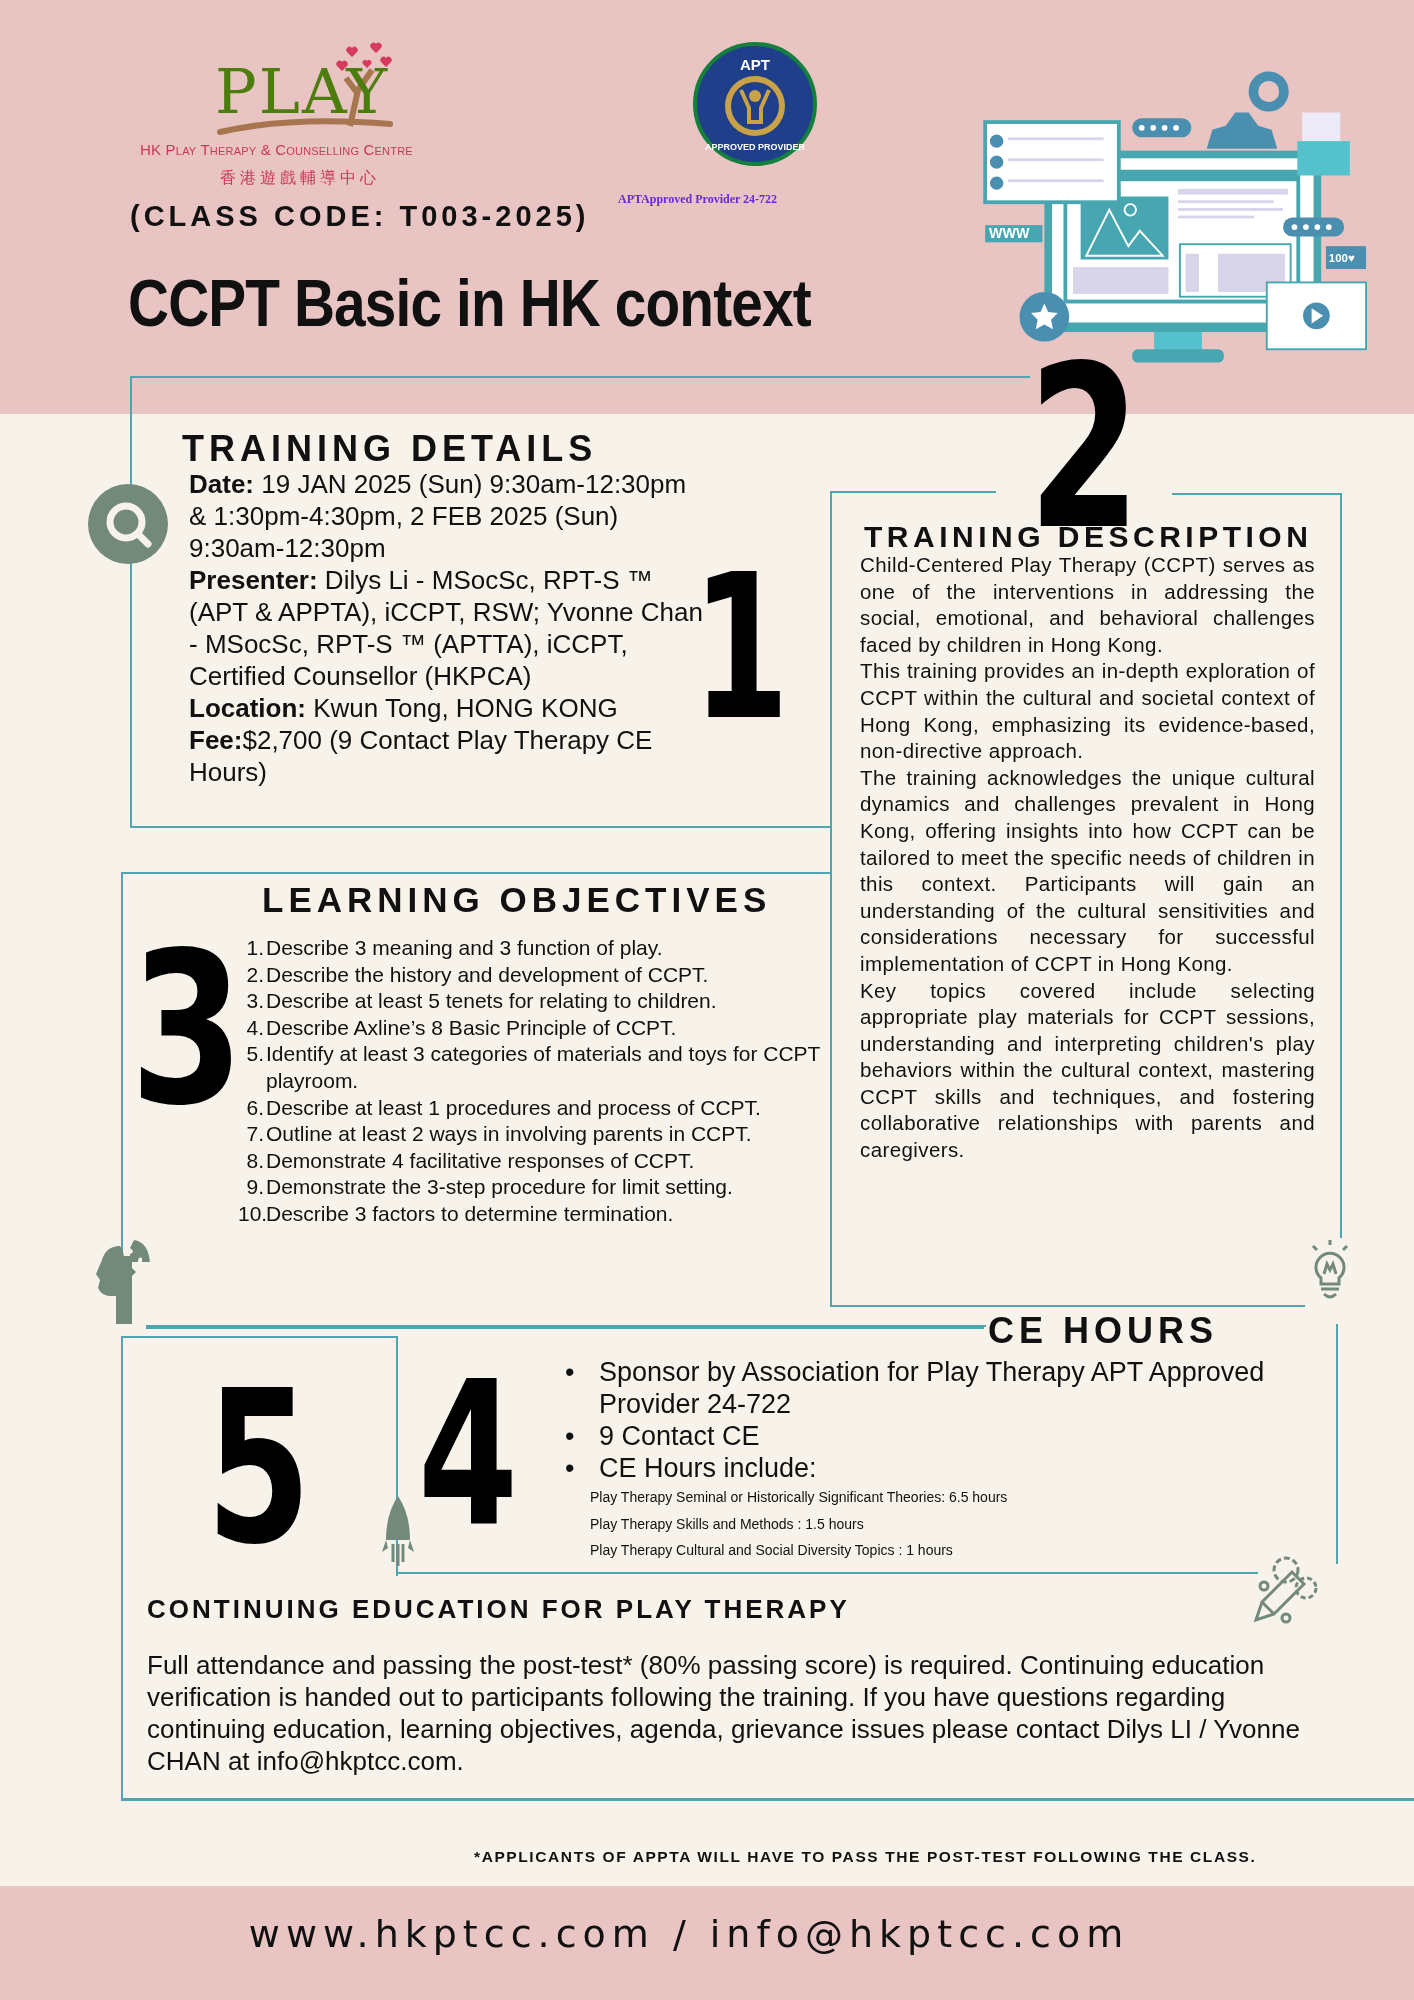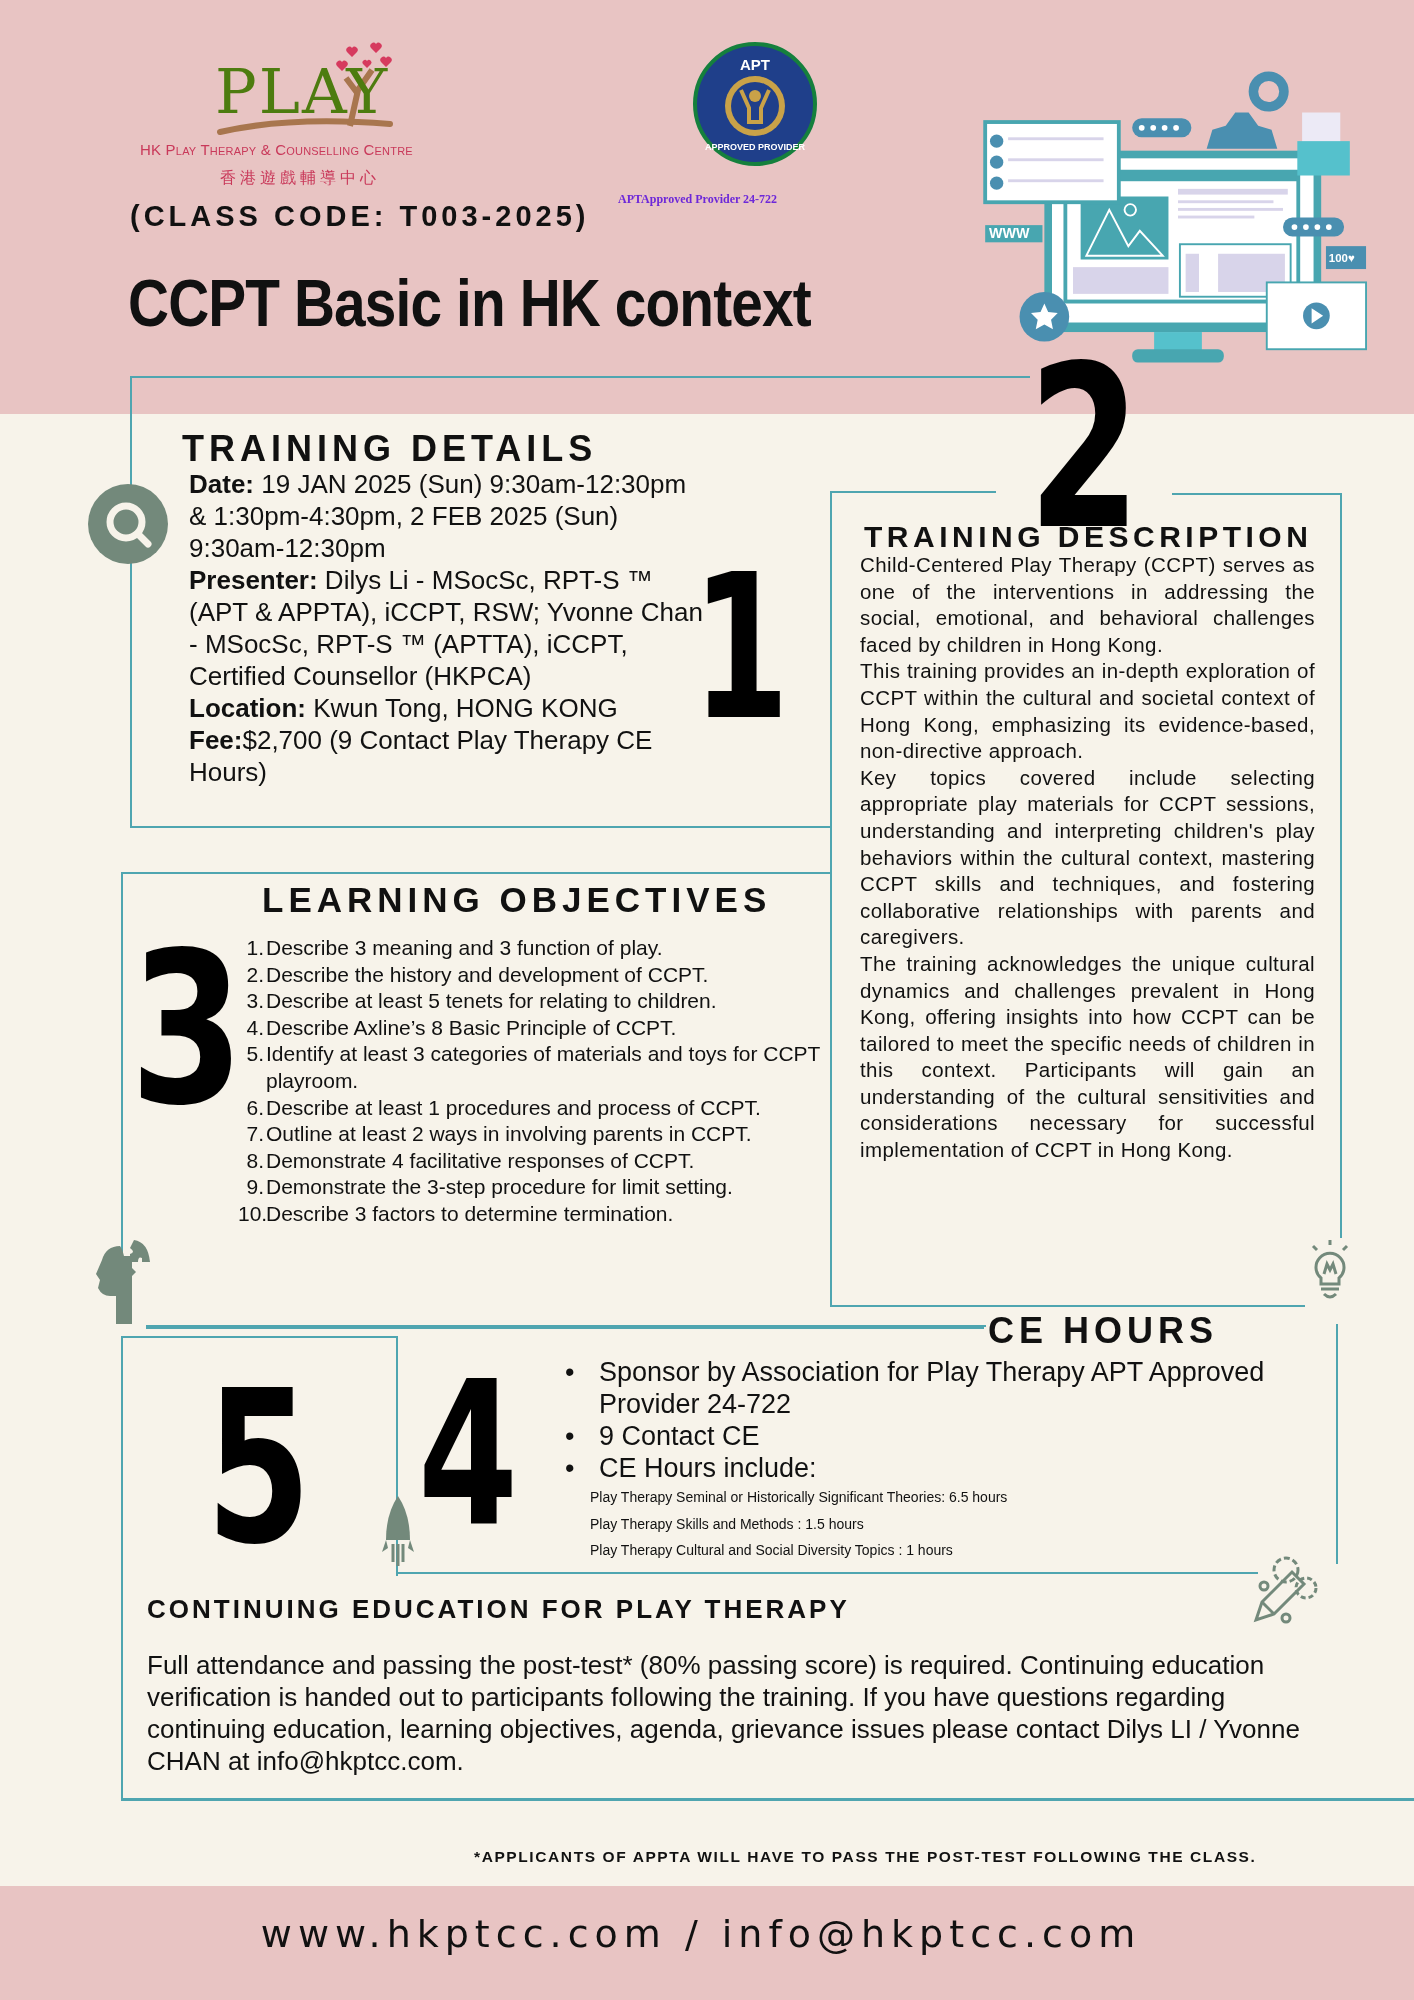--- a/index.html
+++ b/index.html
@@ -28,21 +28,21 @@
   .obj { left:238px; top:935px; width:600px; font-size:21px; line-height:26.6px; }
   .obj li { list-style:none; display:flex; }
   .obj .n { width:26px; text-align:right; flex:none; margin-right:2px; }
   .ce-list { left:565px; top:1356px; width:720px; font-size:27px; line-height:32px; }
   .ce-list .b { display:flex; }
   .ce-list .dot { width:34px; flex:none; }
   .ce-sub { left:590px; top:1484px; font-size:14px; line-height:26.5px; }
   .ced-title { left:147px; top:1594px; font-size:26px; font-weight:bold; letter-spacing:3px; }
   .ced-body { left:147px; top:1649px; width:1200px; font-size:26px; line-height:32px; }
   .footnote { left:474px; top:1848px; font-size:15.5px; font-weight:bold; letter-spacing:1.6px; }
-  .footer { left:12px; top:1912px; width:1378px; text-align:center; font-size:38px; letter-spacing:6px; font-family:"DejaVu Sans", sans-serif; }
+  .footer { left:0; top:1912px; width:1378px; text-align:center; font-size:38px; letter-spacing:6px; font-family:"DejaVu Sans", sans-serif; }
 </style>
 </head>
 <body>
 
 <div class="abs top-band"></div>
 <div class="abs bottom-band"></div>
 
 <div class="abs" style="left:140px;top:40px;width:340px;height:150px;">
   <svg class="abs" style="left:0;top:0" width="340" height="110">
     <path d="M80 92 Q150 76 250 84" stroke="#a8764e" stroke-width="6" fill="none" stroke-linecap="round"></path>
@@ -158,22 +158,22 @@
   <b>Location:</b><span> Kwun Tong, HONG KONG</span><br>
   <b>Fee:</b><span>$2,700 (9 Contact Play Therapy CE Hours)</span>
 </div>
 <div class="abs bignum" style="left:692px;top:548px;font-size:200px;transform:scaleX(0.7);">1</div>
 
 <div class="abs bignum" style="left:1028px;top:336px;font-size:225px;transform:scaleX(0.72);">2</div>
 <div class="abs hdr" style="left:864px;top:520px;font-size:30px;letter-spacing:4.5px;">TRAINING DESCRIPTION</div>
 <div class="abs desc">
   <p>Child-Centered Play Therapy (CCPT) serves as one of the interventions in addressing the social, emotional, and behavioral challenges faced by children in Hong Kong.</p>
   <p>This training provides an in-depth exploration of CCPT within the cultural and societal context of Hong Kong, emphasizing its evidence-based, non-directive approach.</p>
+  <p>The training acknowledges the unique cultural dynamics and challenges prevalent in Hong Kong, offering insights into how CCPT can be tailored to meet the specific needs of children in this context. Participants will gain an understanding of the cultural sensitivities and considerations necessary for successful implementation of CCPT in Hong Kong.</p>
   <p>Key topics covered include selecting appropriate play materials for CCPT sessions, understanding and interpreting children's play behaviors within the cultural context, mastering CCPT skills and techniques, and fostering collaborative relationships with parents and caregivers.</p>
-  <p>The training acknowledges the unique cultural dynamics and challenges prevalent in Hong Kong, offering insights into how CCPT can be tailored to meet the specific needs of children in this context. Participants will gain an understanding of the cultural sensitivities and considerations necessary for successful implementation of CCPT in Hong Kong.</p>
 </div>
 <div class="abs" style="left:1305px;top:1240px;width:50px;height:62px;">
   <svg width="50" height="62">
       <g fill="none" stroke="#73897b" stroke-width="3">
         <path d="M16 38 a14 14 0 1 1 18 0 l0 6 l-18 0 z"></path>
         <line x1="16" y1="49" x2="34" y2="49"></line>
         <path d="M19 54 q6 6 12 0"></path>
         <path d="M19 34 l3 -10 l3 6 l3 -6 l3 10"></path>
         <line x1="25" y1="0" x2="25" y2="5"></line>
         <line x1="8" y1="6" x2="12" y2="10"></line>

